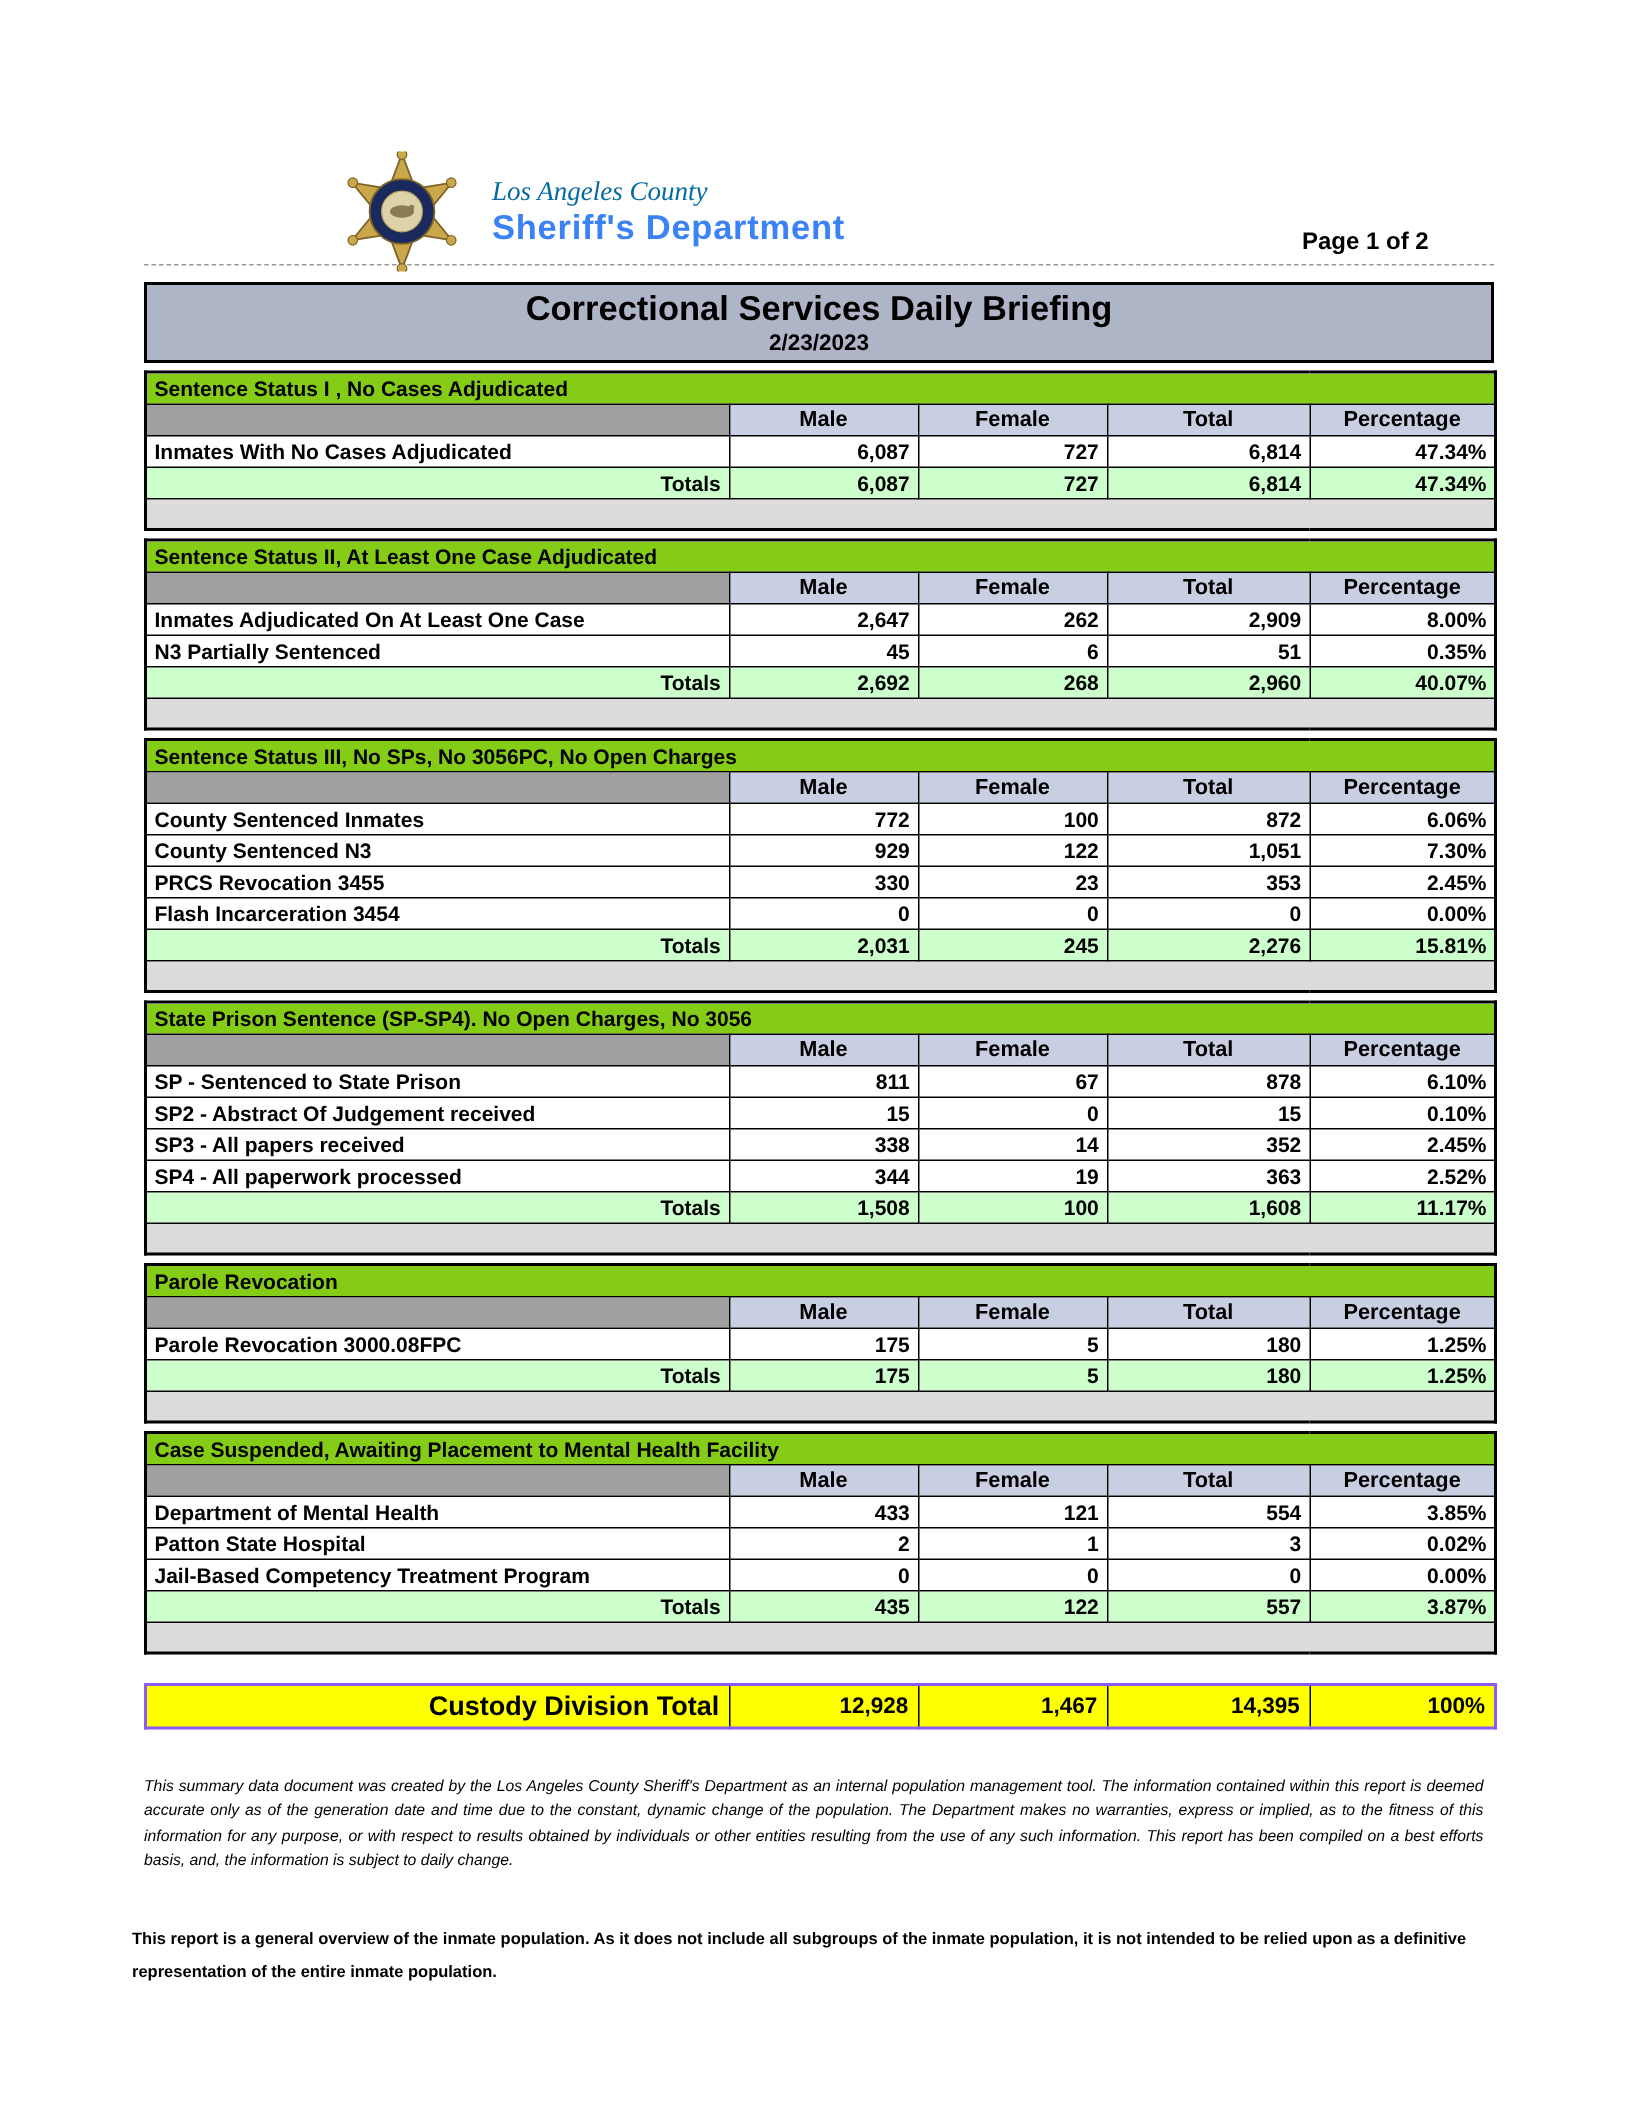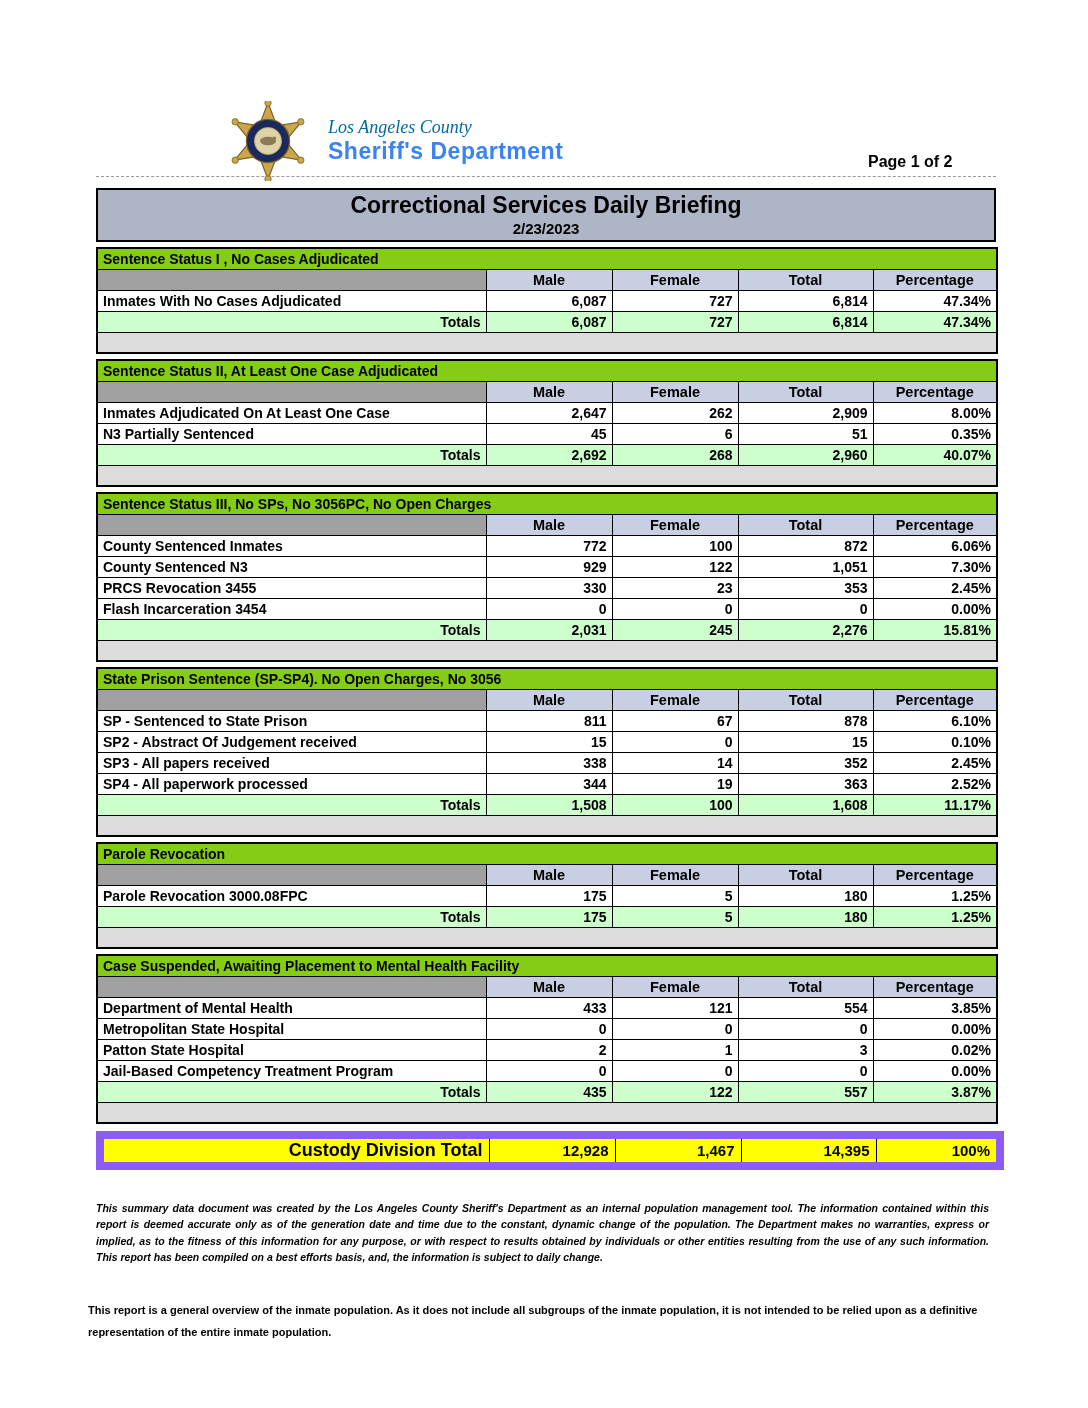--- a/index.html
+++ b/index.html
@@ -57,33 +57,33 @@
   td.num { text-align: right; }
   tr.totals td { background: #ccffcc; }
   tr.totals td.lbl { text-align: right; }
   td.spacer {
     background: #dcdcdc; height: 18px; border: 1px solid #000;
   }
 
   
   table.grand {
     width: 900px; border-collapse: collapse; table-layout: fixed;
-    margin-top: 7px; border: 8px solid #8b5cf6;
+    margin-top: 19px; border: 2px solid #8b5cf6;
   }
   table.grand td {
     border: 1px solid #000; background: #ffff00; font-weight: bold;
     height: 29px; padding: 1px 6px; white-space: nowrap;
   }
   table.grand td.lbl { text-align: right; font-size: 18px; }
   table.grand td.num { text-align: right; font-size: 15px; }
 
   
   .disclaimer {
     margin-top: 30px; width: 893px;
-    font-size: 10.5px; font-weight: bold; font-style: italic;
+    font-size: 10.5px; font-weight: normal; font-style: italic;
     line-height: 1.55; text-align: justify;
   }
   .overview-note {
     margin-top: 34px; margin-left: -8px; width: 905px;
     font-size: 11px; font-weight: bold; line-height: 2.0;
   }
 </style>
 </head>
 <body>
 
@@ -379,27 +379,20 @@
       <td>Percentage</td>
     </tr>
     <tr>
       <td class="lbl">Department of Mental Health</td>
       <td class="num">433</td>
       <td class="num">121</td>
       <td class="num">554</td>
       <td class="num">3.85%</td>
     </tr>
     <tr>
-      <td class="lbl">Metropolitan State Hospital</td>
-      <td class="num">0</td>
-      <td class="num">0</td>
-      <td class="num">0</td>
-      <td class="num">0.00%</td>
-    </tr>
-    <tr>
       <td class="lbl">Patton State Hospital</td>
       <td class="num">2</td>
       <td class="num">1</td>
       <td class="num">3</td>
       <td class="num">0.02%</td>
     </tr>
     <tr>
       <td class="lbl">Jail-Based Competency Treatment Program</td>
       <td class="num">0</td>
       <td class="num">0</td>

